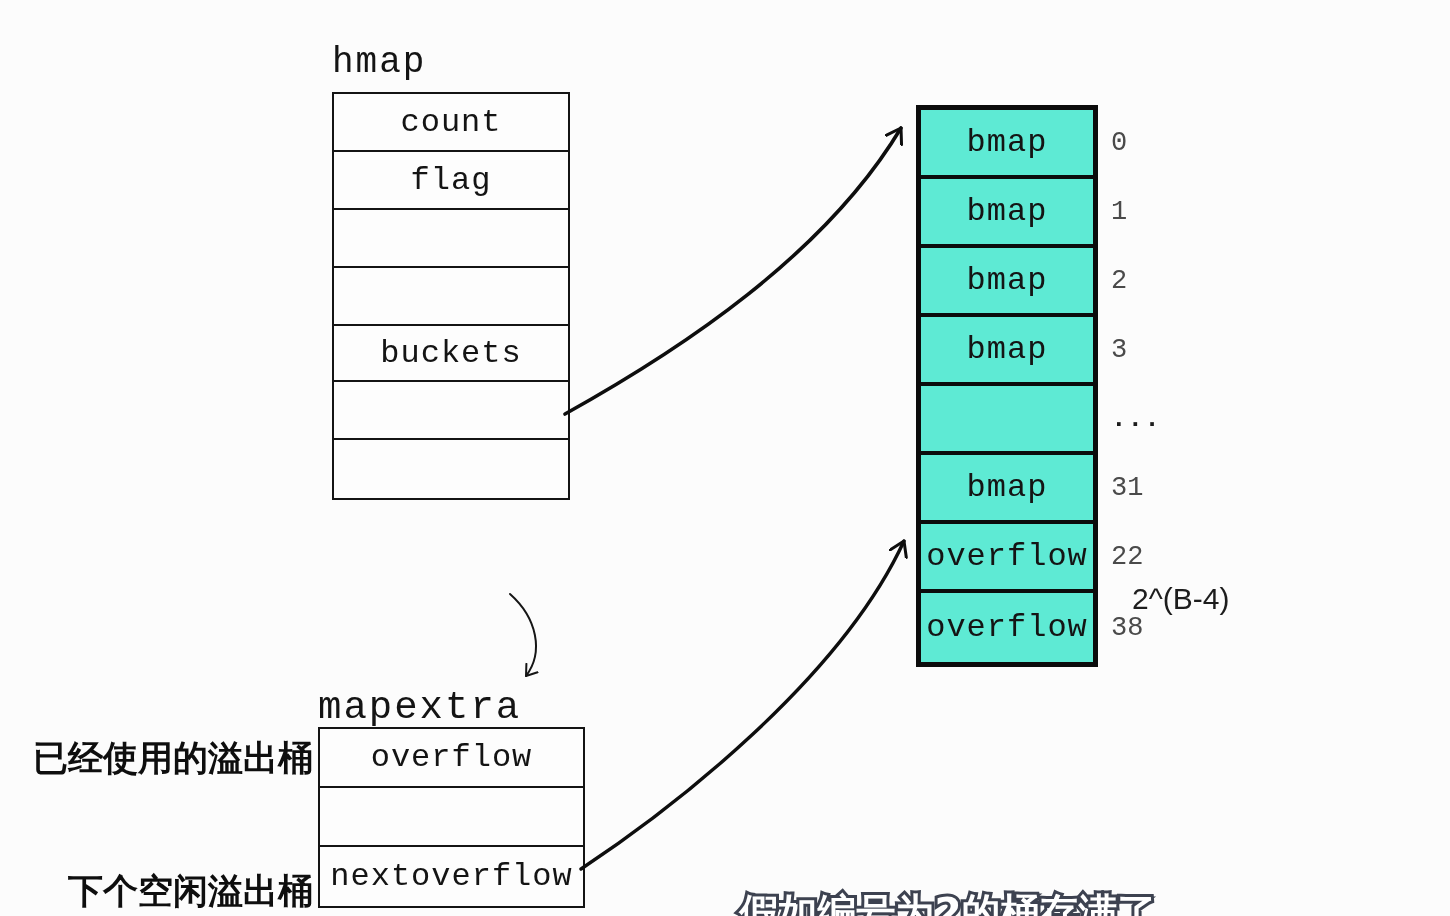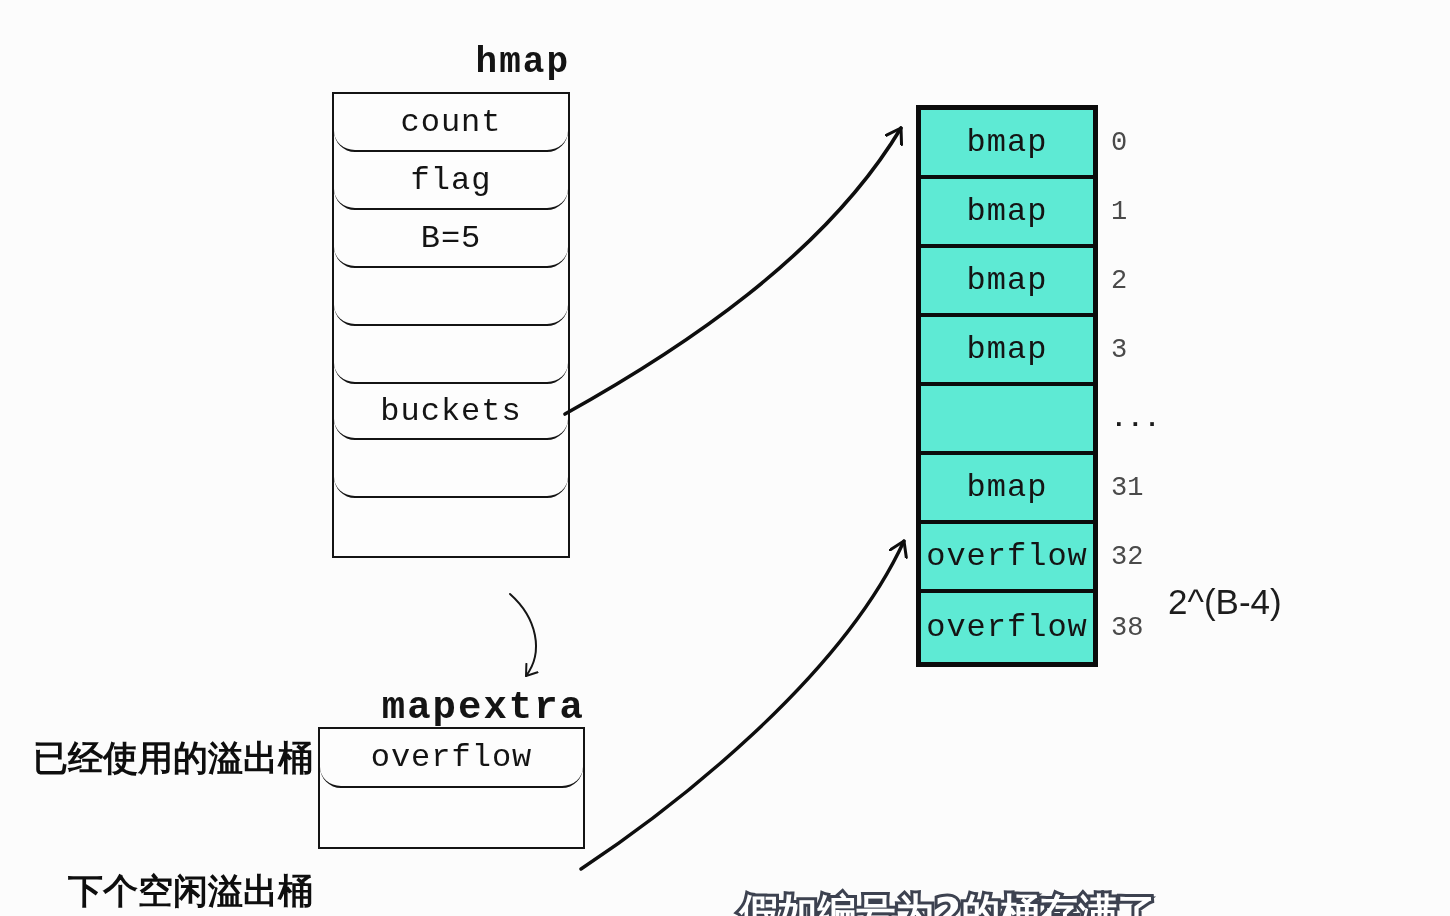--- a/index.html
+++ b/index.html
@@ -18,31 +18,29 @@
     border: 2px solid var(--ink, #141414);
     background: #fdfdfd;
     box-sizing: border-box;
   }
   .struct-table .row {
     box-sizing: border-box;
     border-bottom: 2px solid var(--ink, #141414);
     display: flex; align-items: center; justify-content: center;
     font-size: 32px;
     letter-spacing: 1px;
-    border-radius: 21px;
   }
   .struct-table .row:last-child { border-bottom: none; }
 
   .table-title {
     position: absolute;
-    text-align: right;
+    text-align: left;
     font-size: 36px;
     letter-spacing: 2px;
     color: var(--ink, #141414);
-    font-weight: bold;
   }
 
   
   .bucket-array {
     position: absolute;
     left: 916px; top: 105px;
     width: 182px;
     border: 5px solid #0c0c0c;
     background: #5eead4;
     box-sizing: border-box;
@@ -68,23 +66,23 @@
   }
   .idx-dots {
     color: #1c1c1c;
     font-weight: bold;
     font-size: 26px;
     letter-spacing: 1px;
   }
 
   .size-note {
     position: absolute;
-    left: 1168px; top: 582px;
+    left: 1132px; top: 582px;
     font-family: "Liberation Sans", "DejaVu Sans", sans-serif;
-    font-size: 35px;
+    font-size: 30px;
     color: #1d1d1d;
     letter-spacing: 0;
   }
 
   .cjk-label {
     position: absolute;
     left: 0; width: 313px;
     text-align: right;
     font-family: "DejaVu Serif", "Liberation Serif", serif;
     font-weight: bold;
@@ -110,21 +108,20 @@
   svg.arrows { position: absolute; left: 0; top: 0; pointer-events: none; }
 </style>
 </head>
 <body>
 
 <div class="table-title" style="left:332px; top:42px; width:238px;">hmap</div>
 
 <div class="struct-table" style="left:332px; top:92px; width:238px;">
   <div class="row" style="height:58px">count</div>
   <div class="row" style="height:58px">flag</div>
-  <div class="row" style="height:58px">B=5</div>
   <div class="row" style="height:58px"></div>
   <div class="row" style="height:58px"></div>
   <div class="row" style="height:56px">buckets</div>
   <div class="row" style="height:58px"></div>
   <div class="row" style="height:58px"></div>
 </div>
 
 <div class="bucket-array">
   <div class="brow">
     <span>bmap</span>
@@ -145,35 +142,36 @@
   <div class="brow">
     <span></span>
     <span class="idx idx-dots">...</span>
   </div>
   <div class="brow">
     <span>bmap</span>
     <span class="idx">31</span>
   </div>
   <div class="brow">
     <span>overflow</span>
-    <span class="idx">32</span>
+    <span class="idx">22</span>
   </div>
   <div class="brow">
     <span>overflow</span>
     <span class="idx">38</span>
   </div>
 </div>
 
 <div class="size-note">2^(B-4)</div>
 
 <div class="table-title" style="left:318px; top:686px; width:267px; font-size:39px;">mapextra</div>
 
 <div class="struct-table" style="left:318px; top:727px; width:267px;">
   <div class="row" style="height:59px">overflow</div>
   <div class="row" style="height:59px"></div>
+  <div class="row" style="height:59px">nextoverflow</div>
 </div>
 
 <div class="cjk-label" style="top:735px;text-align:right;">已经使用的溢出桶</div>
 <div class="cjk-label" style="top:868px;">下个空闲溢出桶</div>
 
 <div class="subtitle">假如编号为2的桶存满了</div>
 
 <svg class="arrows" width="1450" height="916" viewBox="0 0 1450 916">
   <defs>
     <marker id="ah-big" markerWidth="20" markerHeight="24" refX="15" refY="10" orient="auto" markerUnits="userSpaceOnUse">

